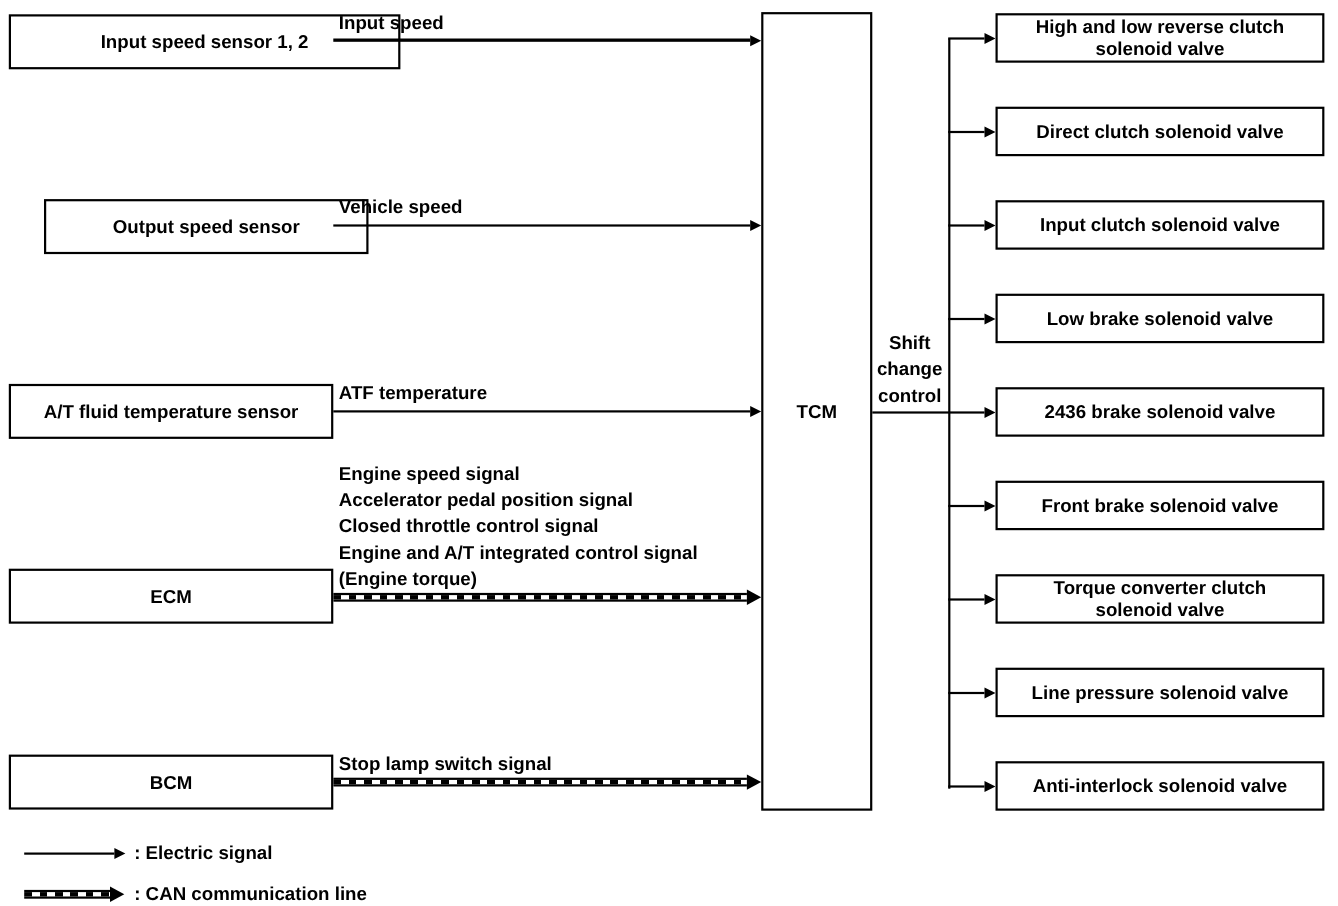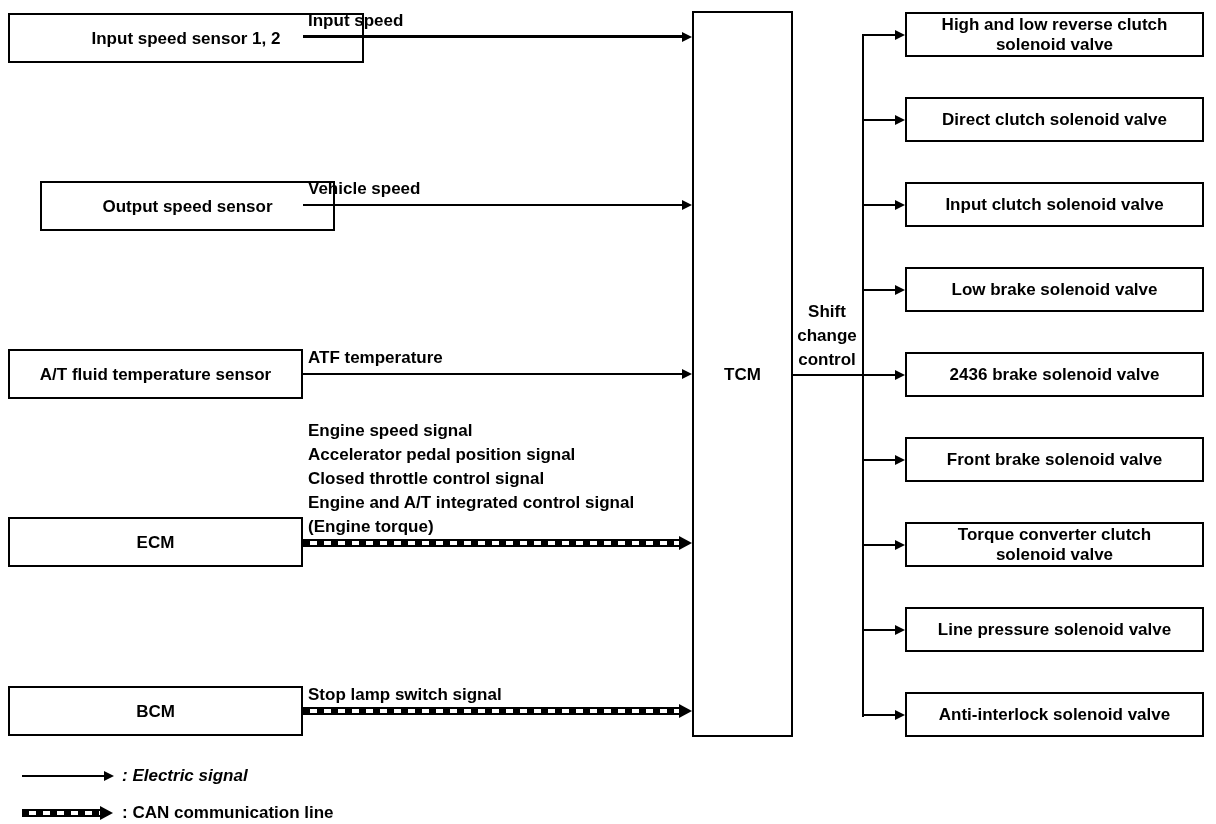--- a/index.html
+++ b/index.html
@@ -70,21 +70,21 @@
 
   <div class="box" id="tcm-box" style="left:692px;top:11px;width:101px;height:726px;">
     <span>TCM</span>
   </div>
 
   <div id="shift-label">Shift
 change
 control</div>
 
   <div id="legend">
-    <div class="legend-row" style="top:8px;font-style:italic;">
+    <div class="legend-row" style="top:8px;">
       <div class="hline" style="left:22px;top:12px;width:82px;height:2px;"></div>
       <div class="ahead" style="left:104px;top:8px;"></div>
       <span class="legend-text">: Electric signal</span>
     </div>
     <div class="legend-row" style="top:34px;margin-top:11px;">
       <div class="canline" style="left:22px;top:9px;width:78px;"></div>
       <div class="ahead big" style="left:100px;top:6px;"></div>
       <span class="legend-text">: CAN communication line</span>
     </div>
   </div>

